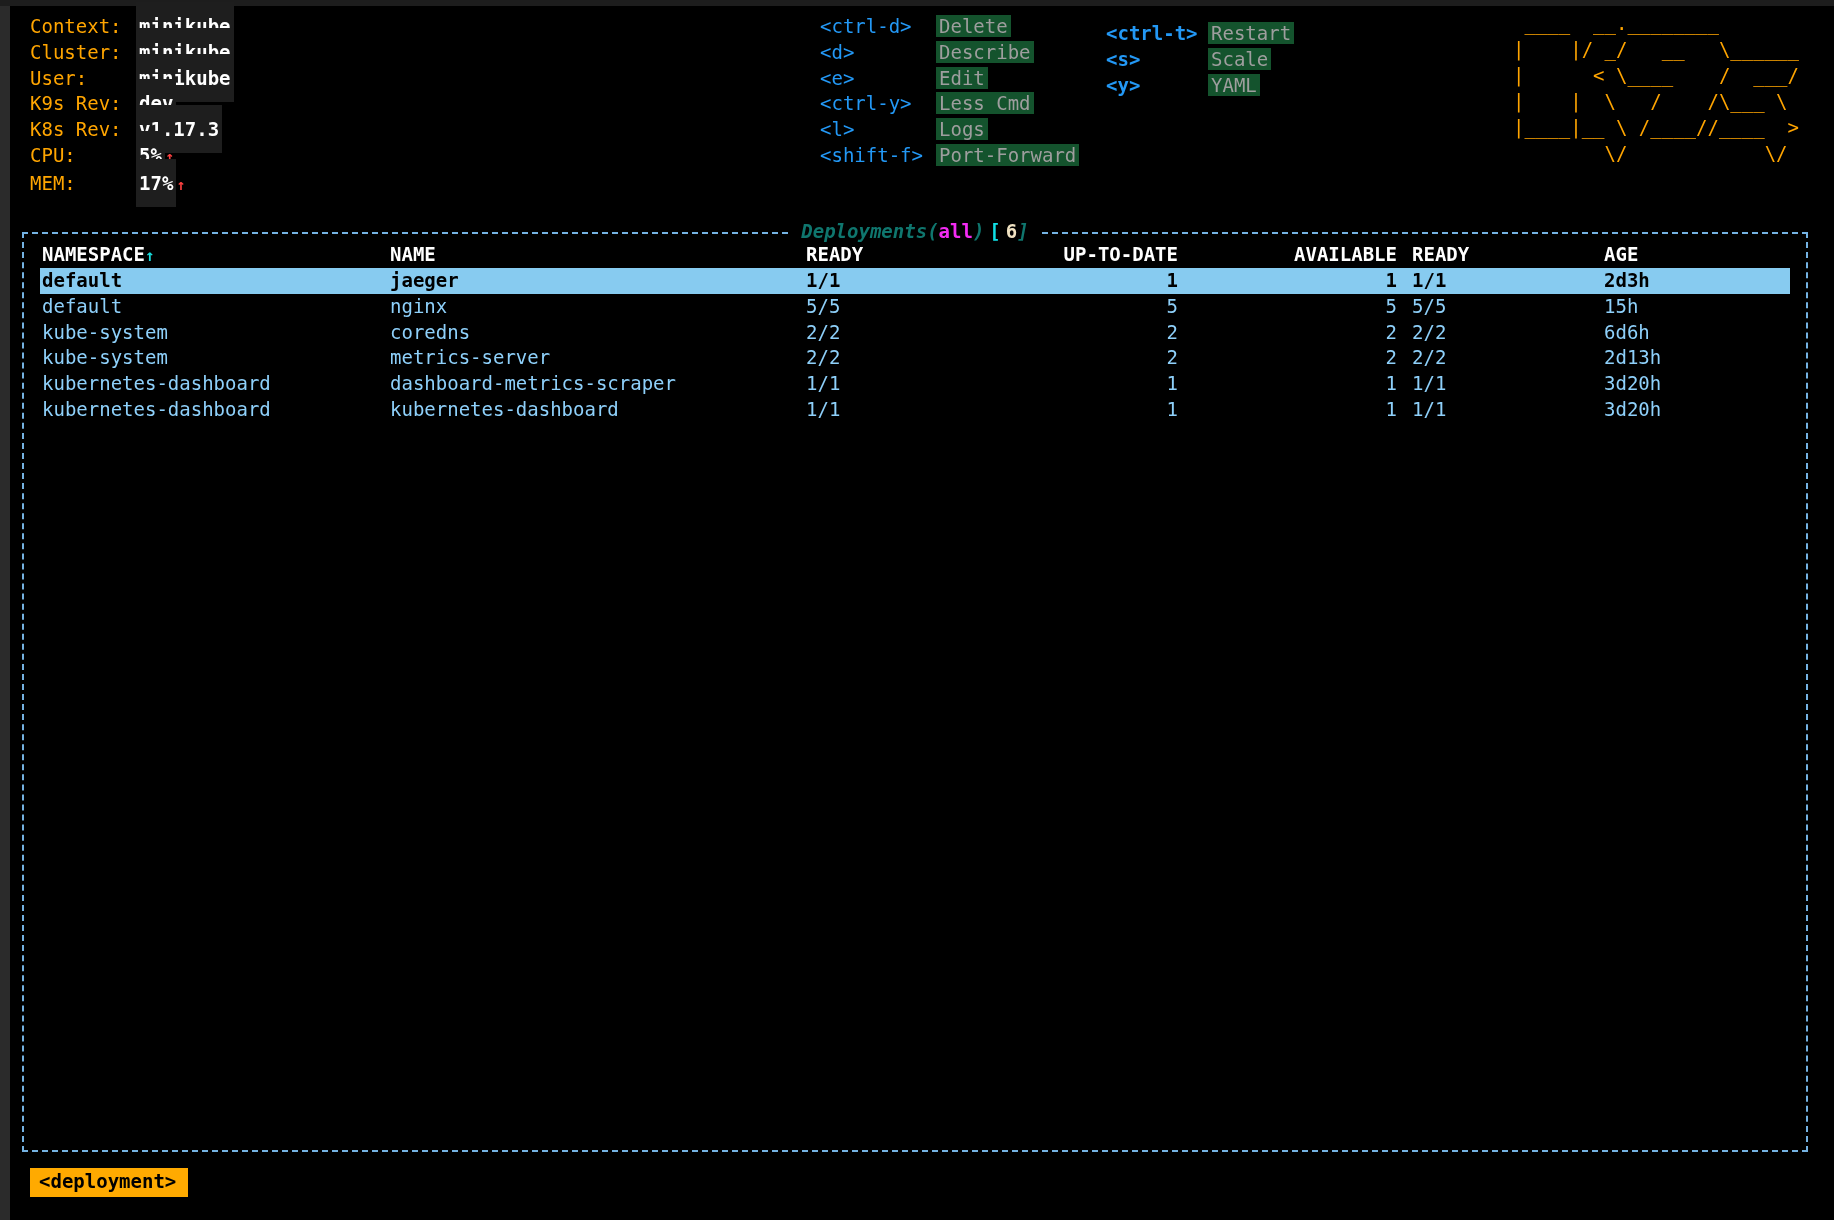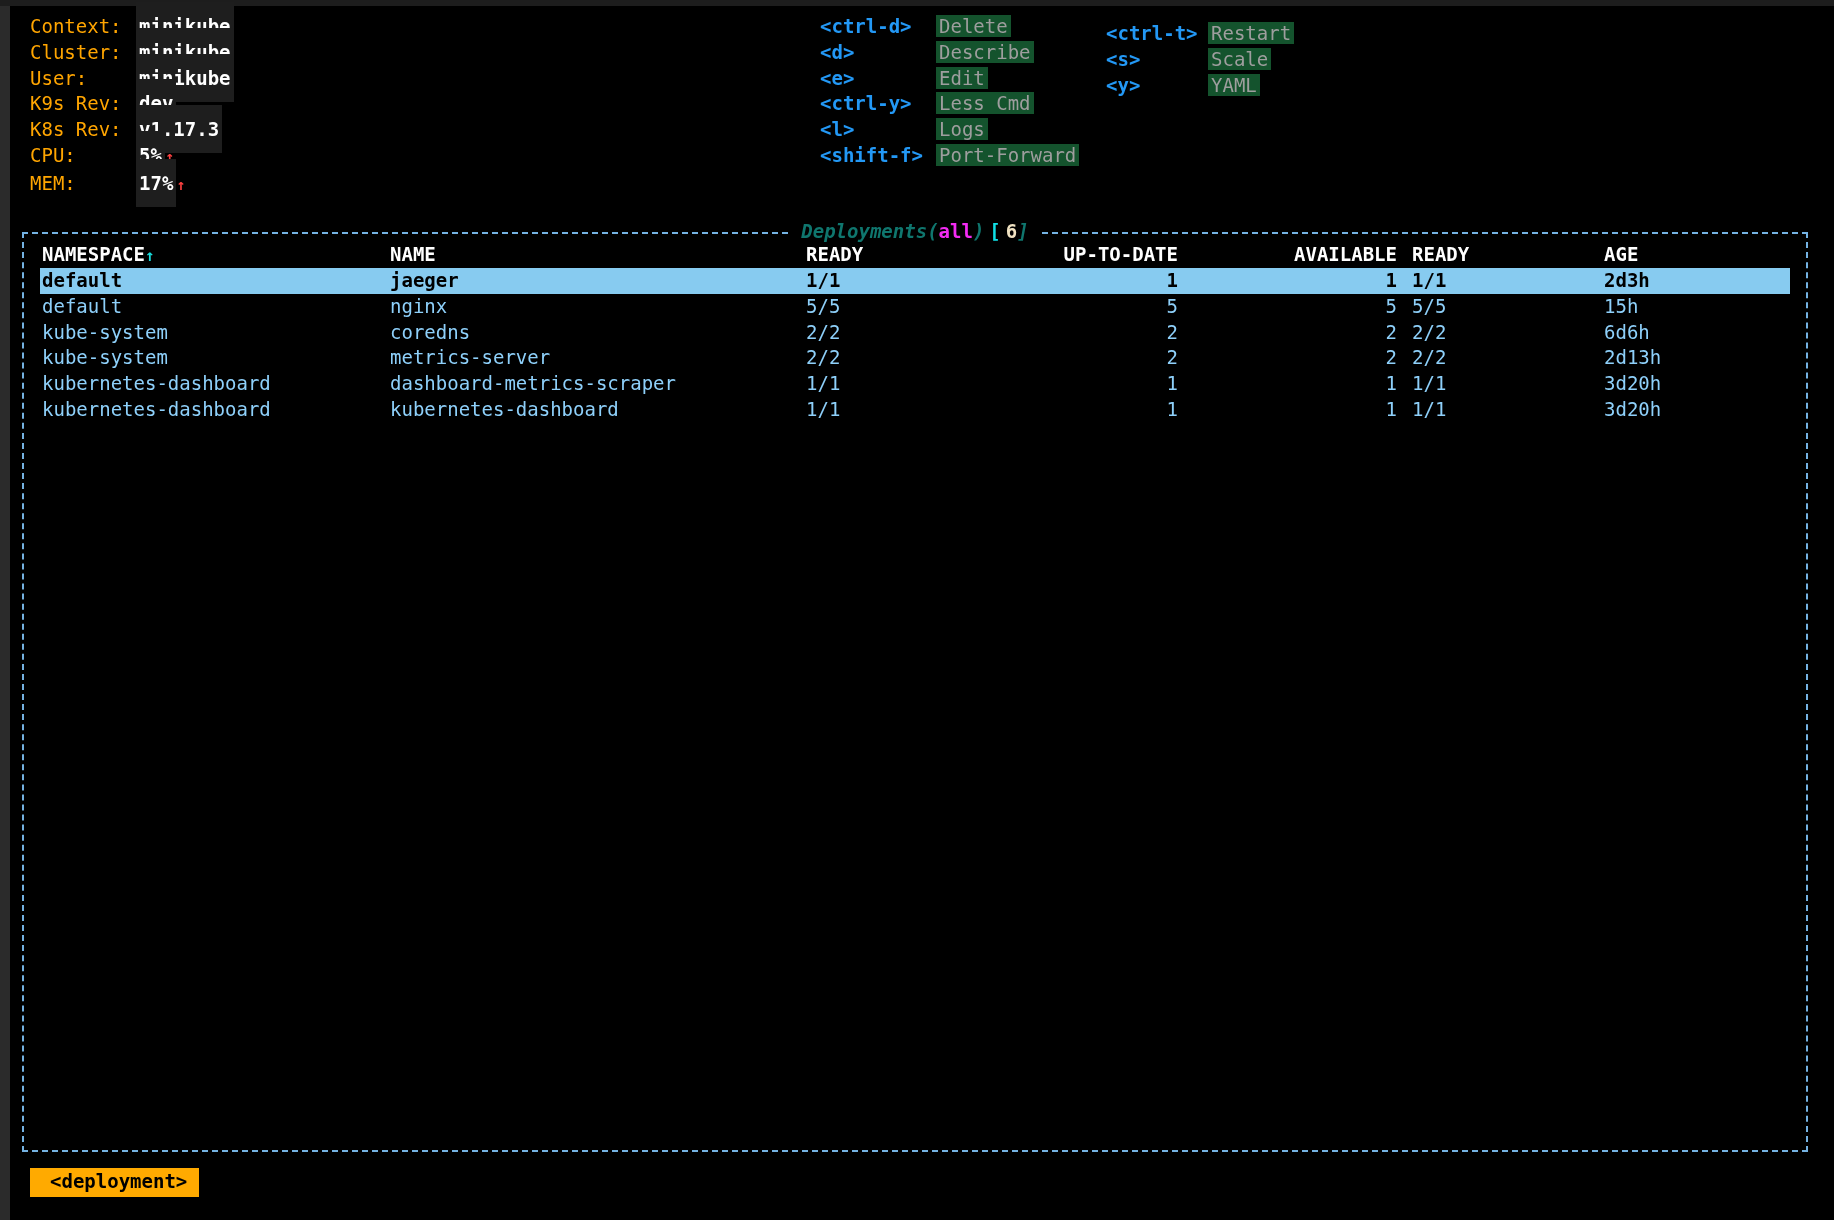--- a/index.html
+++ b/index.html
@@ -19,21 +19,21 @@
   .info-label{display:inline-block;width:106px;color:#ffa500;}
   .info-value{color:#fff;font-weight:bold;background:#1e1e1e;padding:13px 3px;}
   .delta-up{color:#fb4040;font-size:15px;font-weight:bold;}
 
   .ns-hotkeys{position:absolute;left:598px;top:8px;}
   .hk-row{white-space:nowrap;}
   .ns-key{display:inline-block;width:40px;text-align:right;color:#f32bf3;font-weight:bold;}
   .hk-label{color:#9e9e9e;background:#1c1c1c;padding:0 3px;margin-left:12px;}
 
   .cmd-col1{position:absolute;left:810px;top:8px;}
-  .cmd-col1 .cmd-key{display:inline-block;width:106px;color:#2398f5;font-weight:bold;}
+  .cmd-col1 .cmd-key{display:inline-block;width:106px;color:#2398f5;font-weight:normal;}
   .cmd-col2{position:absolute;left:1096px;top:15px;}
   .cmd-col2 .cmd-key{display:inline-block;width:92px;color:#2398f5;font-weight:bold;}
   .cmd-label{color:#9e9e9e;background:#14532d;padding:0 3px;margin-left:10px;}
 
   .logo{position:absolute;left:1503px;top:4px;color:#ffa500;line-height:26px;}
   .logo div{white-space:pre;}
 
   
   .tbl{
     position:absolute;left:12px;top:226px;width:1786px;height:920px;
@@ -61,21 +61,21 @@
   .sort-arrow{color:#18e0e0;font-size:16px;}
 
   .trow{color:#8ed0fa;}
   .trow.selected{background:#87cbf0;color:#000;font-weight:bold;}
   .r0{top:34px;} .r1{top:60px;} .r2{top:86px;} .r3{top:111px;} .r4{top:137px;} .r5{top:163px;}
 
   
   .crumb{position:absolute;left:20px;top:1162px;}
   .crumb-badge{
     display:inline-block;background:#ffaa00;color:#000;font-weight:bold;
-    padding:1px 12px 2px 20px;
+    padding:1px 12px 2px 9px;
   }
 </style>
 </head>
 <body>
 
 <div class="edge-left"></div>
 <div class="edge-top"></div>
 
 <div class="term">
 
@@ -98,20 +98,28 @@
     <div class="hk-row"><span class="cmd-key">&lt;l&gt;</span><span class="cmd-label">Logs</span></div>
     <div class="hk-row"><span class="cmd-key">&lt;shift-f&gt;</span><span class="cmd-label">Port-Forward</span></div>
   </div>
 
   <div class="cmd-col2">
     <div class="hk-row"><span class="cmd-key">&lt;ctrl-t&gt;</span><span class="cmd-label">Restart</span></div>
     <div class="hk-row"><span class="cmd-key">&lt;s&gt;</span><span class="cmd-label">Scale</span></div>
     <div class="hk-row"><span class="cmd-key">&lt;y&gt;</span><span class="cmd-label">YAML</span></div>
   </div>
 
+  <div class="logo">
+    <div> ____  __.________</div>
+    <div>|    |/ _/   __   \______</div>
+    <div>|      &lt; \____    /  ___/</div>
+    <div>|    |  \   /    /\___ \ </div>
+    <div>|____|__ \ /____//____  &gt;</div>
+    <div>        \/            \/ </div>
+  </div>
 
   <div class="tbl">
     <div class="tbl-title"><span class="t-cyan">Deployments</span><span class="t-cyan">(</span><span class="t-magenta">all</span><span class="t-cyan">)</span><span class="t-count-open">[</span><span class="t-count">6</span><span class="t-cyan">]</span></div>
 
     <div class="thead">
       <span class="cell c-ns"><span>NAMESPACE</span><span class="sort-arrow">↑</span></span>
       <span class="cell c-name">NAME</span>
       <span class="cell c-ready">READY</span>
       <span class="cell c-utd">UP-TO-DATE</span>
       <span class="cell c-avail">AVAILABLE</span>

